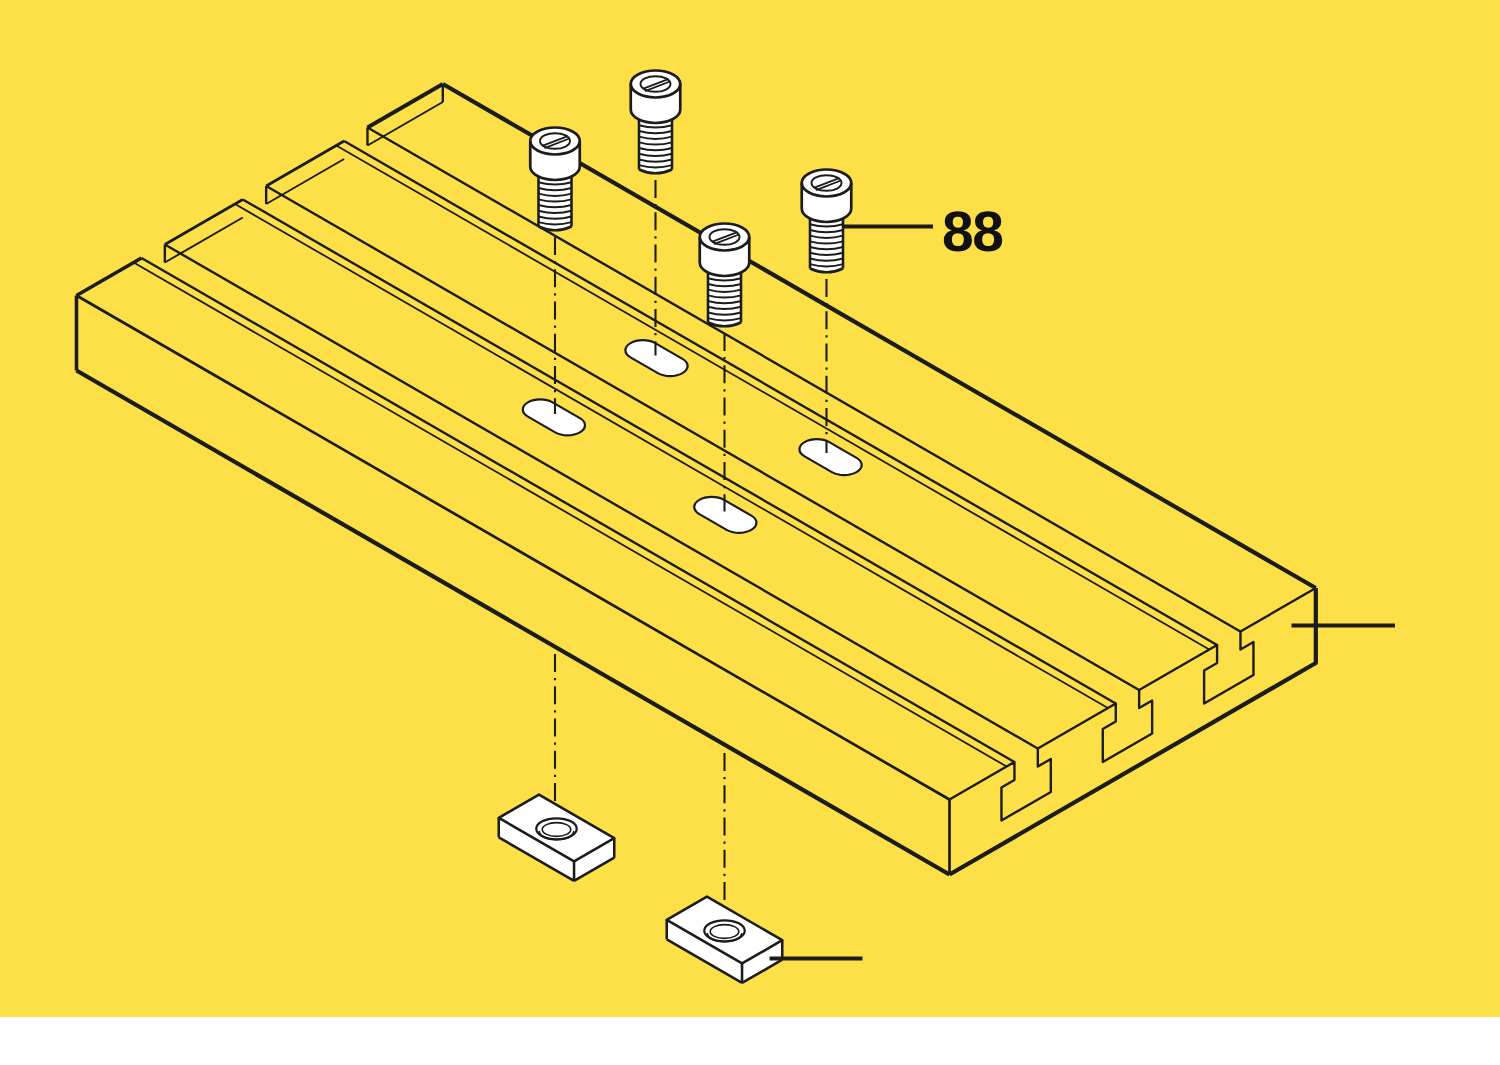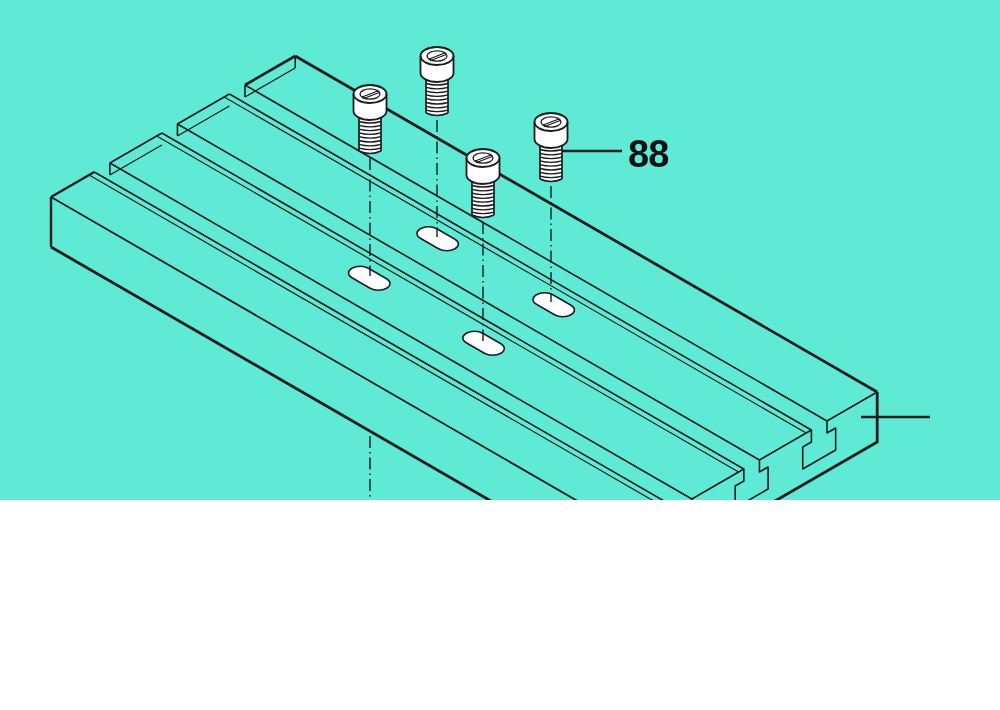--- a/index.html
+++ b/index.html
@@ -1,16 +1,16 @@
 <!DOCTYPE html>
 <html><head>
 <meta charset="utf-8">
 <style>
   html,body{margin:0;padding:0;background:#ffffff;}
-  .stage{position:relative;width:1000px;height:500px;background:#5eead4;overflow:hidden;
+  .stage{position:relative;width:1000px;height:678px;background:#fde047;overflow:hidden;
          font-family:"Liberation Sans",sans-serif;}
   svg{display:block;}
   .callout-text{font-family:"Liberation Sans",sans-serif;font-weight:700;font-size:38px;
                 letter-spacing:-1px;fill:#111111;}
   path,line,rect,ellipse{stroke-linecap:butt;stroke-linejoin:round;}
 </style>
 </head>
 <body>
 
 <div class="stage">

